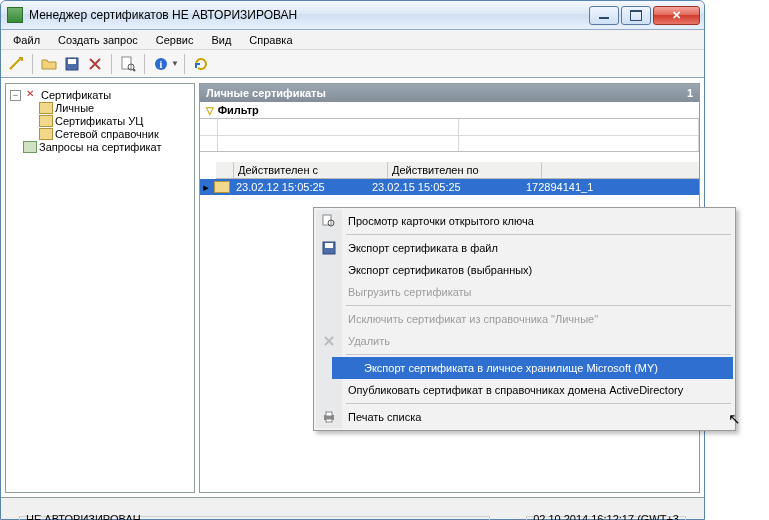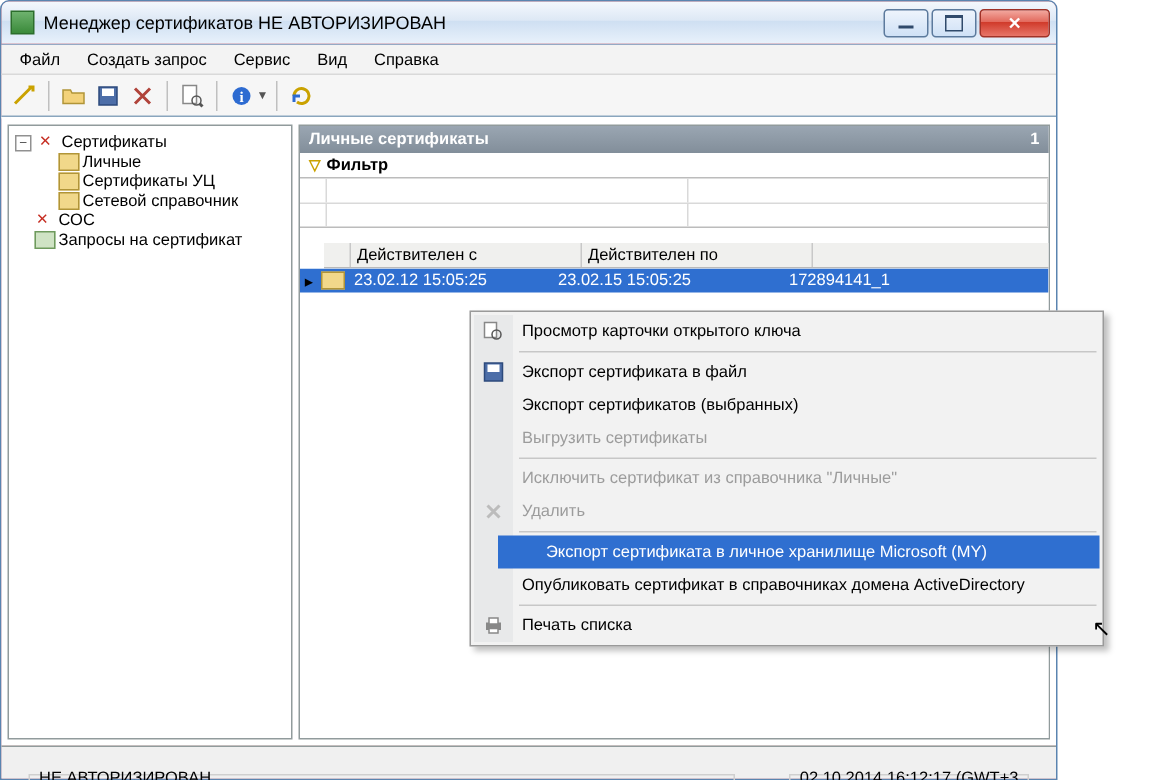--- a/index.html
+++ b/index.html
@@ -1,20 +1,20 @@
 <!DOCTYPE html>
 <html><head>
 <meta charset="utf-8">
 <style>
   * { box-sizing: border-box; }
   html, body { margin: 0; padding: 0; font-family: Tahoma, Arial, sans-serif; font-size: 11px; }
   body { background: #fff; width: 769px; height: 520px; overflow: hidden; }
 
   
-  .window { width: 705px; height: 520px; border: 1px solid #5a84b0; border-radius: 6px 6px 0 0; background: #fca5a5; display: flex; flex-direction: column; }
+  .window { width: 705px; height: 520px; border: 1px solid #5a84b0; border-radius: 6px 6px 0 0; background: #f0abfc; display: flex; flex-direction: column; }
   .titlebar { height: 29px; background: linear-gradient(#f4f8fd, #dde8f5 45%, #cedff2 46%, #e8f1fb); border-bottom: 1px solid #95a9c5; display: flex; align-items: center; padding: 0 0 0 6px; border-radius: 5px 5px 0 0; }
   .titlebar .app-icon { width: 16px; height: 16px; background: linear-gradient(#6eb26e, #3a8a3a); border: 1px solid #2c6e2c; margin-right: 6px; }
   .titlebar .title { flex: 1; color: #000; font-size: 12px; }
   .win-buttons { display: flex; gap: 2px; margin-right: 4px; }
   .win-btn { width: 30px; height: 19px; border: 1px solid #5c7a9d; border-radius: 3px; display: flex; align-items: center; justify-content: center; font-family: Arial; font-size: 12px; }
   .win-btn.min, .win-btn.max { background: linear-gradient(#eef4fc, #cfe1f6); color: #304a6b; }
   .win-btn.close { width: 47px; background: linear-gradient(#f2a79e, #e2695c 45%, #d03a2a 46%, #e77568); border-color: #a03228; color: #fff; font-weight: bold; }
   .win-btn.min::before { content:""; display:block; width:10px; height:2px; background:#304a6b; margin-top:6px; }
   .win-btn.max::before { content:""; display:block; width:10px; height:8px; border:1px solid #304a6b; border-top-width:2px; }
   .win-btn.close::before { content:"✕"; font-size:11px; }
@@ -170,25 +170,20 @@
                 <span class="noexp"></span>
                 <span class="ticon ic-cert"></span>
                 <span>Сертификаты УЦ</span>
               </li>
             <li>
                 <span class="noexp"></span>
                 <span class="ticon ic-cert"></span>
                 <span>Сетевой справочник</span>
               </li>
           </ul>
-          <li>
-              <span class="noexp"></span>
-              <span class="ticon ic-folder-x"></span>
-              <span>СОС</span>
-            </li>
           <li>
               <span class="noexp"></span>
               <span class="ticon ic-req"></span>
               <span>Запросы на сертификат</span>
             </li>
         </ul>
       </div>
 
       <div class="splitter"></div>
 

